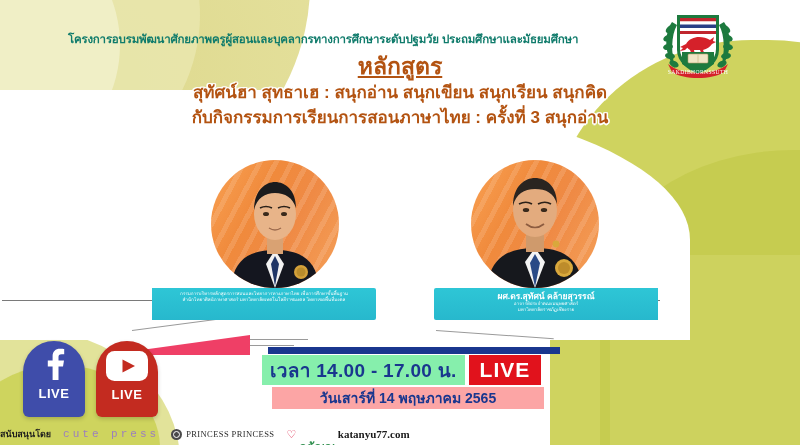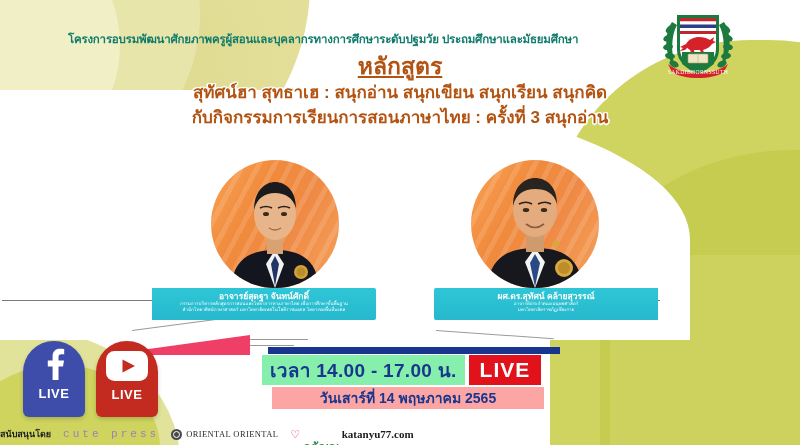--- a/index.html
+++ b/index.html
@@ -228,21 +228,20 @@
         <path d="M58 68 q6 4 12 0" stroke="#9c6a4d" stroke-width="1.4" fill="none"></path>
         <circle cx="90" cy="112" r="7" fill="#d4a13a"></circle>
         <circle cx="90" cy="112" r="4.5" fill="#b98c2c"></circle>
       </svg>
     </div>
     <div class="divider-row">
       <div class="divider-line dl-left"></div>
       <div class="divider-dot"></div>
     </div>
     <div class="plaque pl-left">
-      <div class="pl-name">อาจารย์สุดฐา จันทน์ศักดิ์</div>
       <div class="pl-org">กรรมการบริหารหลักสูตรการสอนและวิทยาการทางภาษาไทย เพื่อการศึกษาขั้นพื้นฐาน</div>
       <div class="pl-org">สำนักวิทยาศิลป์ภาษาศาสตร์ มหาวิทยาลัยเทคโนโลยีราชมงคล วิทยาเขตพื้นที่มงคล</div>
     </div>
   </div>
 
   <div class="speaker sp-right">
     <div class="portrait">
       <div class="stripes"></div>
       <svg width="128" height="128" viewBox="0 0 128 128">
         <path d="M16 128 C19 98 36 88 64 88 C92 88 109 98 112 128 Z" fill="#16181d"></path>
@@ -305,21 +304,21 @@
     <span class="date-text">วันเสาร์ที่ 14 พฤษภาคม 2565</span>
   </div>
 
   <div class="sponsors">
     <span class="sp-label">สนับสนุนโดย</span>
     <span class="sp-cute">cute press</span>
     <span class="sp-op">
       <span class="sp-op-mark">
           <i></i>
         </span>
-      <span class="sp-op-text">ORIENTAL ORIENTAL</span>
+      <span class="sp-op-text">PRINCESS PRINCESS</span>
     </span>
     <span class="sp-kat">
       <span class="sp-heart">♡</span>
       <span class="sp-kat-thai">กตัญญู</span>
       <span class="sp-kat-url">katanyu77.com</span>
     </span>
   </div>
 
 </div>
 

